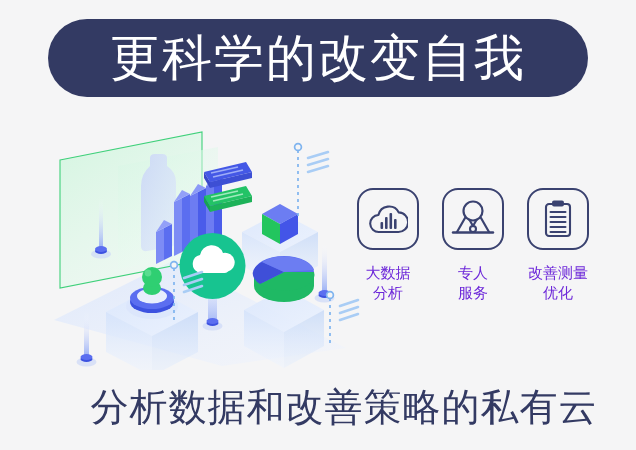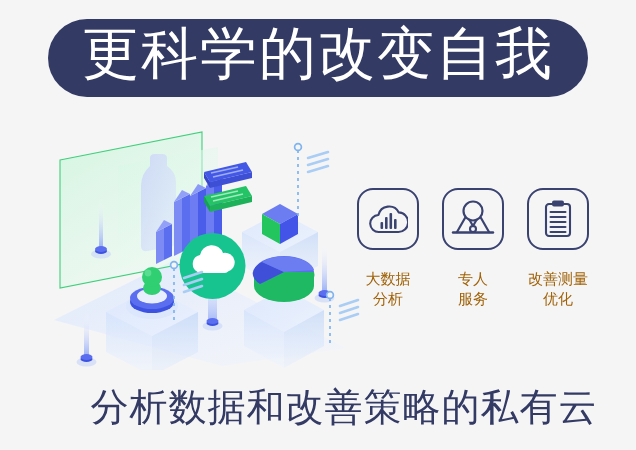--- a/index.html
+++ b/index.html
@@ -11,23 +11,23 @@
   }
   #page{position:relative;width:636px;height:450px;overflow:hidden;}
 
   
   .banner{
     position:absolute;left:48px;top:19px;width:540px;height:78px;
     background:#333a63;border-radius:39px;
     display:flex;align-items:center;justify-content:center;
   }
   .banner-text{
-    color:#ffffff;font-size:57px;line-height:1;
+    color:#ffffff;font-size:50px;line-height:1;
     letter-spacing:2px;font-weight:400;white-space:nowrap;
-    font-family:Liberation Mono, monospace;
+    font-family:Liberation Serif, serif;
     text-align:right;
   }
 
   
   .tagline{
     position:absolute;left:0;top:382px;width:636px;text-align:center;
     color:#333a63;font-size:38px;letter-spacing:1px;white-space:nowrap;
     font-family:"DejaVu Sans","Liberation Sans",sans-serif;
     padding-left:26px;
   }
@@ -37,21 +37,21 @@
     position:absolute;left:352px;top:188px;width:242px;height:140px;
     display:flex;justify-content:space-between;
   }
   .feature{width:72px;display:flex;flex-direction:column;align-items:center;}
   .feature-icon{
     width:62px;height:62px;border:2.2px solid #3a4270;border-radius:16px;
     display:flex;align-items:center;justify-content:center;box-sizing:border-box;
     background:#f5f5f6;
   }
   .feature-label{
-    margin-top:19px;color:#a16207;font-size:15px;line-height:1.35;
+    margin-top:13px;color:#6d28d9;font-size:15px;line-height:1.35;
     text-align:center;white-space:pre-line;
     font-family:"DejaVu Sans","Liberation Sans",sans-serif;
   }
 
   
   .illus{position:absolute;left:46px;top:120px;width:320px;height:250px;}
 </style>
 </head>
 <body>
 

